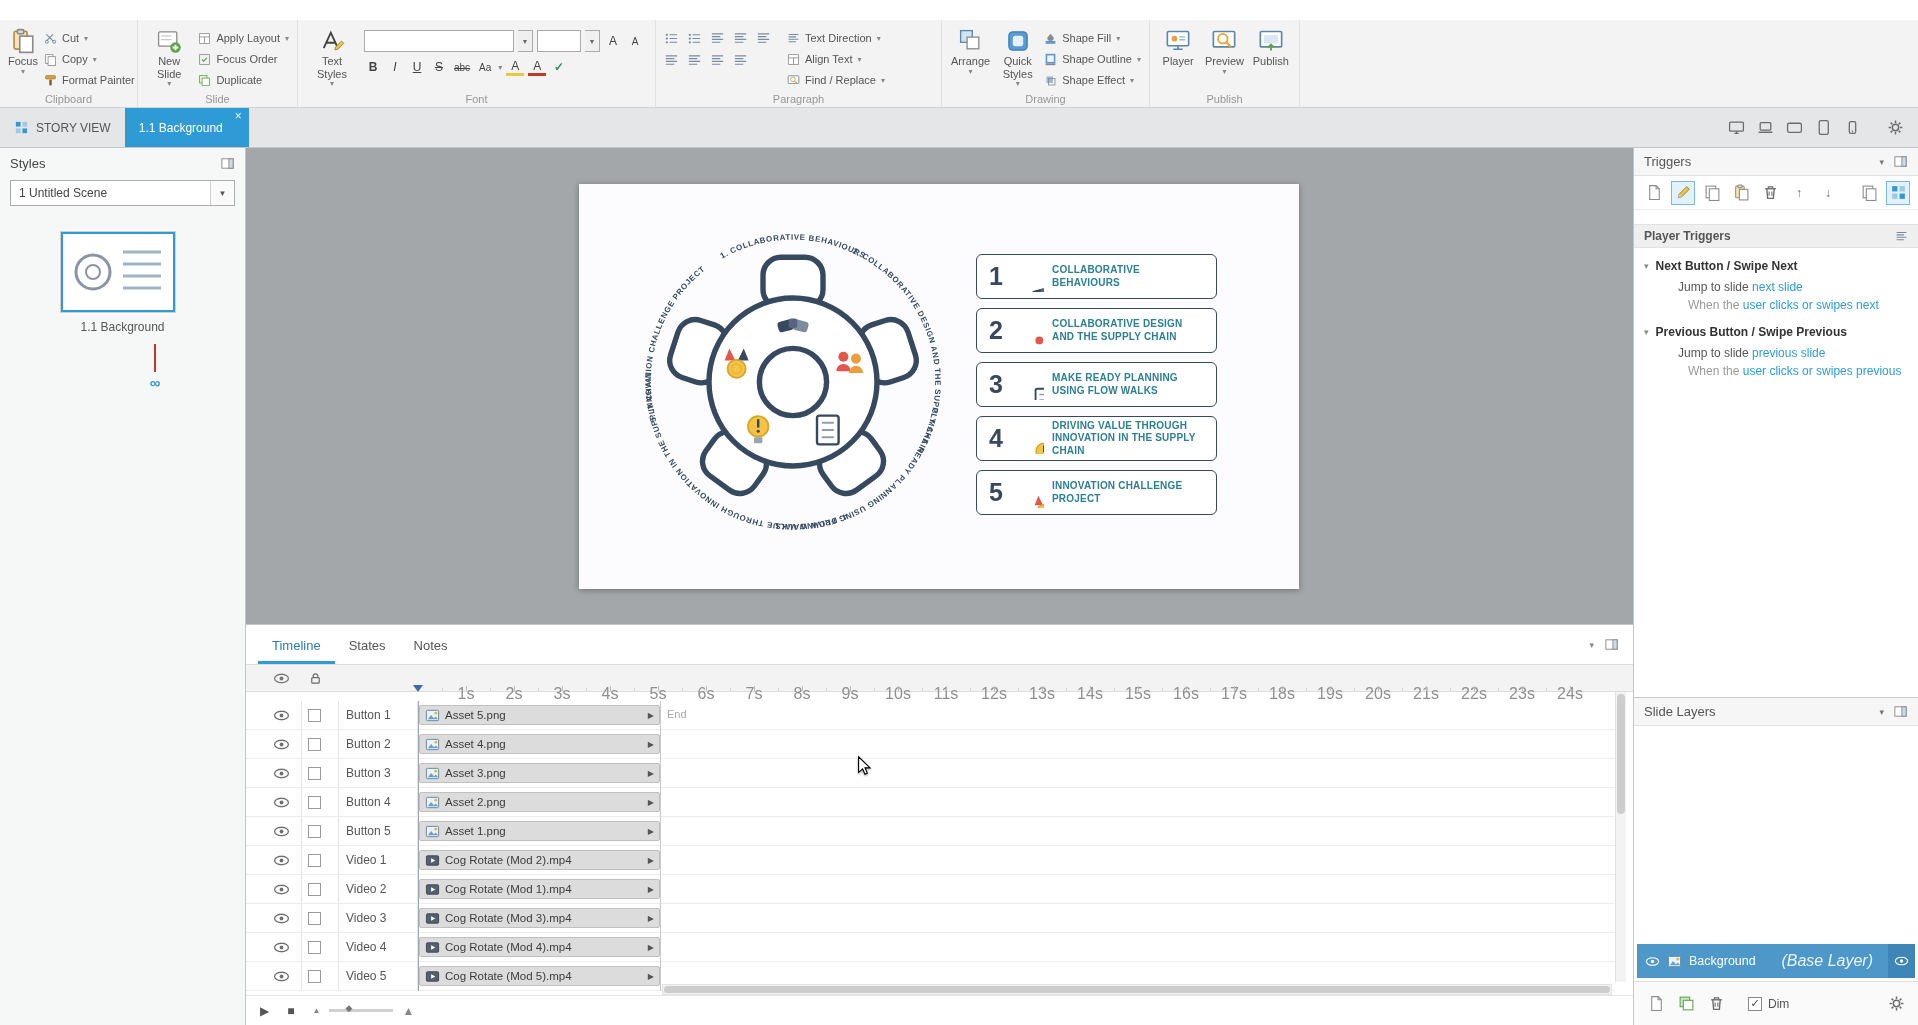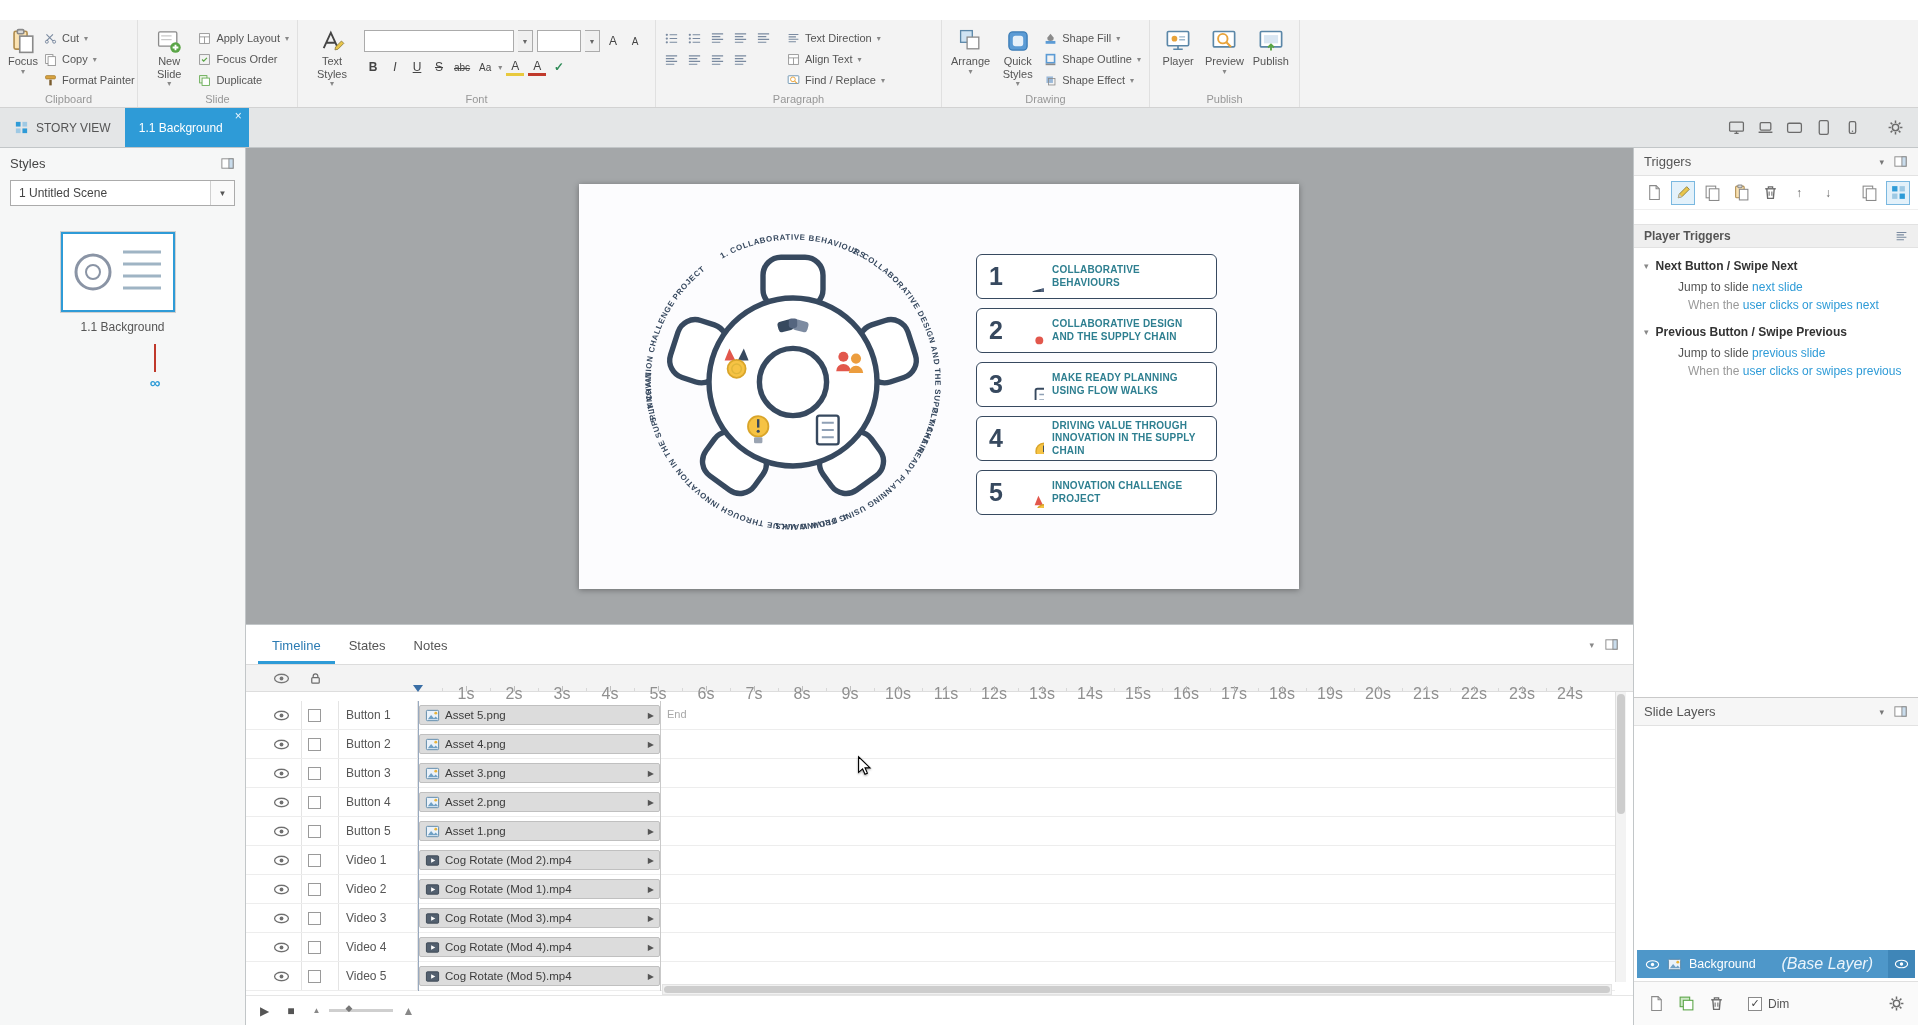--- a/index.html
+++ b/index.html
@@ -111,21 +111,21 @@
 .section-header{height:24px;margin-top:14px;display:flex;align-items:center;padding:0 10px;background:#efefef;border-top:1px solid #e2e2e2;border-bottom:1px solid #e2e2e2;font-size:12px;font-weight:bold;color:#555}
 .trig-group{padding:11px 10px 2px}
 .tg-head{display:flex;align-items:center;gap:7px}
 .tg-chev{font-size:9px;color:#888}
 .tg-title{font-size:12px;font-weight:bold;color:#333}
 .tg-action{padding-left:34px;margin-top:7px;font-size:12px;color:#555}
 .tg-when{padding-left:44px;margin-top:4px;font-size:12px;color:#999}
 .tlink{color:#2e9bd7;text-decoration:none}
 .layers-panel{position:absolute;left:0;right:0;top:549px;bottom:0;border-top:1px solid #c9c9c9}
 .layers-list{position:absolute;left:0;right:0;top:28px;bottom:44px;background:#fff}
-.layer-row{position:absolute;left:3px;right:3px;bottom:3px;height:28px;background:#4e97c9;display:flex;align-items:center;gap:7px;padding-left:8px;color:#fff}
+.layer-row{position:absolute;left:3px;right:3px;bottom:3px;height:34px;background:#4e97c9;display:flex;align-items:center;gap:7px;padding-left:8px;color:#fff}
 .layer-name{font-size:12.5px}
 .layer-tag{margin-left:auto;font-style:italic;font-size:16px;color:#eaf4fb;padding-right:8px}
 .layer-eye-box{width:27px;align-self:stretch;background:#3f86b8;display:flex;align-items:center;justify-content:center;color:#fff}
 .layers-toolbar{position:absolute;left:0;right:0;bottom:0;height:44px;border-top:1px solid #e0e0e0;background:#fafafa;display:flex;align-items:center;gap:6px;padding:0 10px}
 .dim-check{display:flex;align-items:center;gap:6px;margin-left:14px;font-size:12px;color:#555}
 .cb{width:14px;height:14px;border:1px solid #8a8a8a;background:#fff;display:flex;align-items:center;justify-content:center;font-size:11px;color:#444}
 
 .cursor{position:absolute;left:854px;top:755px;width:22px;height:22px;z-index:99;filter:drop-shadow(0 1px 1px rgba(0,0,0,.4))}
 </style>
 </head>

